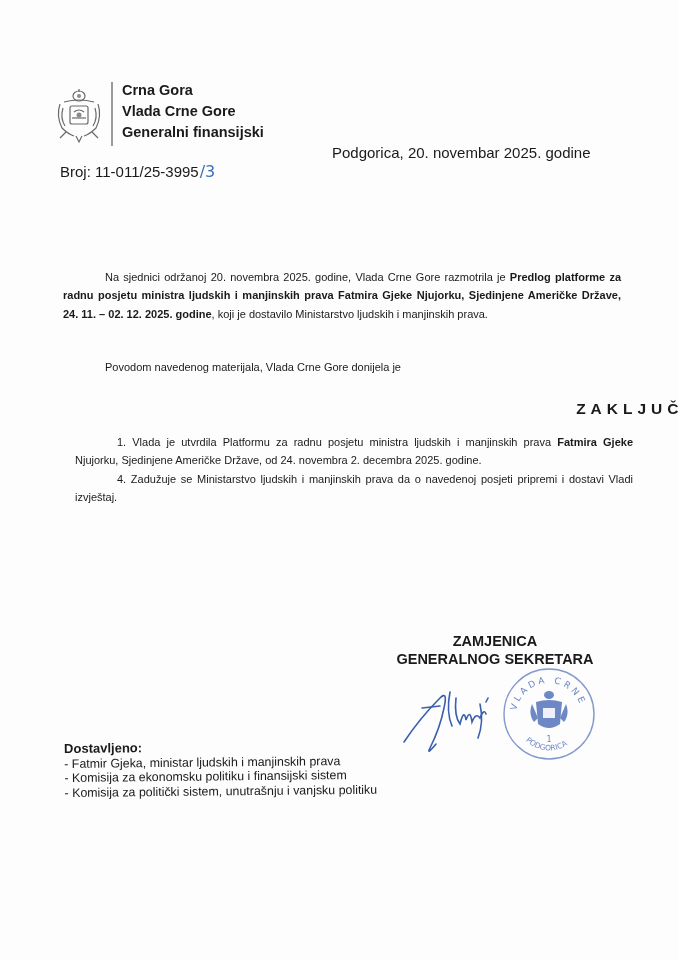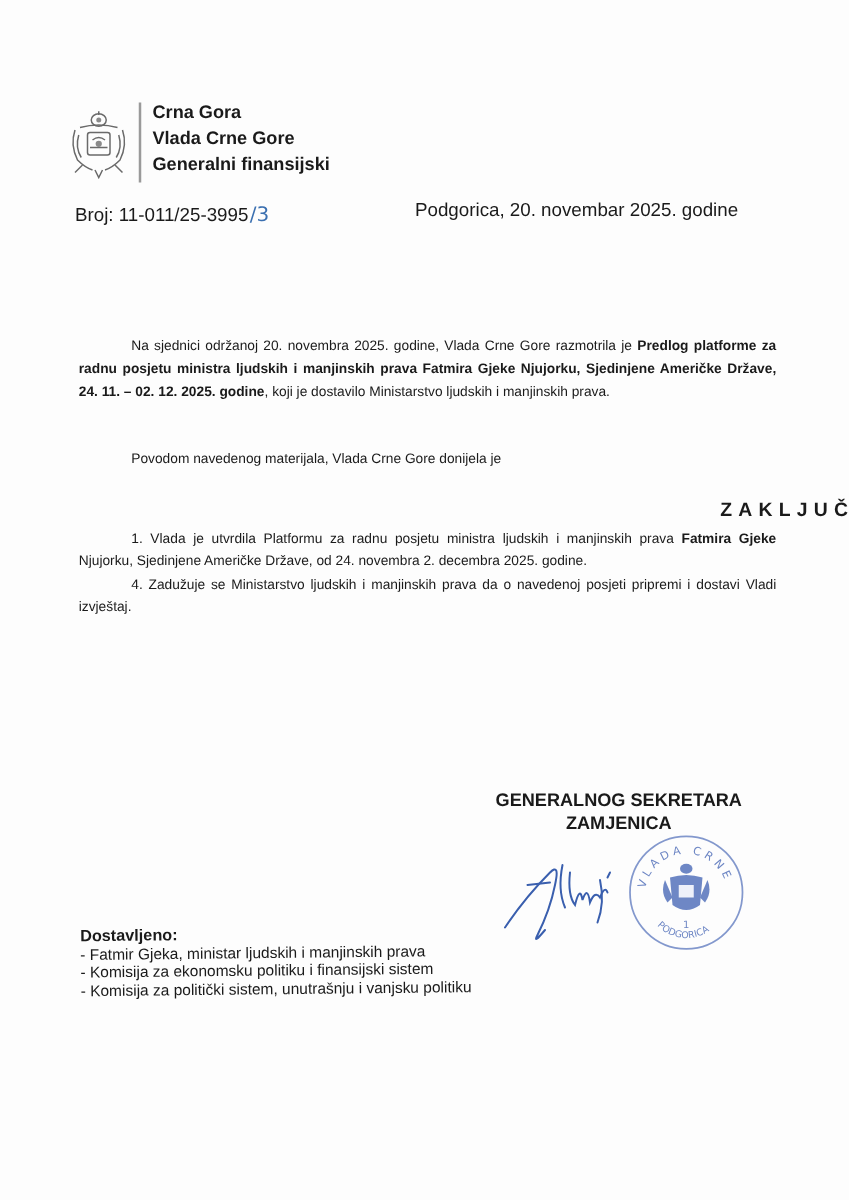--- a/index.html
+++ b/index.html
@@ -7,27 +7,27 @@
     width: 679px; height: 960px; background: #fdfdfd; position: relative; overflow: hidden;
     font-family: "Liberation Sans", sans-serif; color: #1a1a1a;
   }
   .abs { position: absolute; }
   .header-block { left: 54px; top: 80px; width: 300px; height: 70px; }
   .crest { position: absolute; left: 0; top: 8px; width: 50px; height: 56px; }
   .vline { position: absolute; left: 57px; top: 2px; width: 1.5px; height: 64px; background: #9a9a9a; }
   .org-lines { position: absolute; left: 68px; top: 0; font-weight: bold; font-size: 14.5px; line-height: 21px; }
   .ref { left: 60px; top: 162px; font-size: 15px; }
   .ref-hand { color: #3a6fb0; font-family: "DejaVu Sans", sans-serif; font-size: 16px; margin-left: 1px; }
-  .place-date { left: 332px; top: 160px; font-size: 15px; }
+  .place-date { left: 332px; top: 144px; font-size: 15px; }
   .body-text { left: 63px; width: 558px; font-size: 11px; line-height: 18.3px; text-align: justify; }
   .p1 { top: 268px; }
   .ind { display: inline-block; width: 42px; }
   .p2 { top: 358px; }
   .heading { left: 16px; width: 679px; top: 400px; text-align: right; font-weight: bold; font-size: 15.5px; letter-spacing: 5px; margin-left: 20px; }
-  .list { top: 422px; }
+  .list { top: 433px; margin-left: 12px; }
   .list p { margin: 0; }
   .sig { left: 380px; width: 230px; top: 633px; text-align: center; font-weight: bold; font-size: 14.5px; line-height: 17.5px; }
   .sig-hand { left: 400px; top: 678px; width: 110px; height: 80px; }
   .stamp { left: 498px; top: 662px; width: 100px; height: 100px; }
   .distrib { left: 64px; top: 742px; font-size: 12.4px; line-height: 14.5px; transform: rotate(-0.6deg); transform-origin: left top; }
   .distrib .title { font-weight: bold; font-size: 13px; }
   b { font-weight: bold; }
 </style>
 </head>
 <body>
@@ -75,22 +75,22 @@
 </div>
 
 <div class="abs heading">ZAKLJUČKE</div>
 
 <div class="abs body-text list">
   <p><span class="ind"></span><span>1. Vlada je utvrdila Platformu za radnu posjetu ministra ljudskih i manjinskih prava </span><b>Fatmira Gjeke</b><span> Njujorku, Sjedinjene Američke Države, od 24. novembra 2. decembra 2025. godine.</span></p>
   <p><span class="ind"></span><span>4. Zadužuje se Ministarstvo ljudskih i manjinskih prava da o navedenoj posjeti pripremi i dostavi Vladi izvještaj.</span></p>
 </div>
 
 <div class="abs sig">
+  <div>ZAMJENICA</div>
   <div>GENERALNOG SEKRETARA</div>
-  <div>ZAMJENICA</div>
 </div>
 
 <svg class="abs stamp" viewBox="0 0 100 100">
   <defs>
     <path id="arcTop" d="M18 54 A33 33 0 0 1 84 54"></path>
     <path id="arcBot" d="M22 70 A32 32 0 0 0 80 70"></path>
   </defs>
   <circle cx="51" cy="52" r="45" fill="none" stroke="#6d86c4" stroke-width="1.4" opacity="0.85"></circle>
   <text font-family="DejaVu Sans, sans-serif" font-size="9" fill="#6d86c4" letter-spacing="3"><textPath href="#arcTop" startOffset="5%">VLADA CRNE GORE</textPath></text>
   <text font-family="DejaVu Sans, sans-serif" font-size="7.5" fill="#6d86c4"><textPath href="#arcBot" startOffset="14%">PODGORICA</textPath></text>

